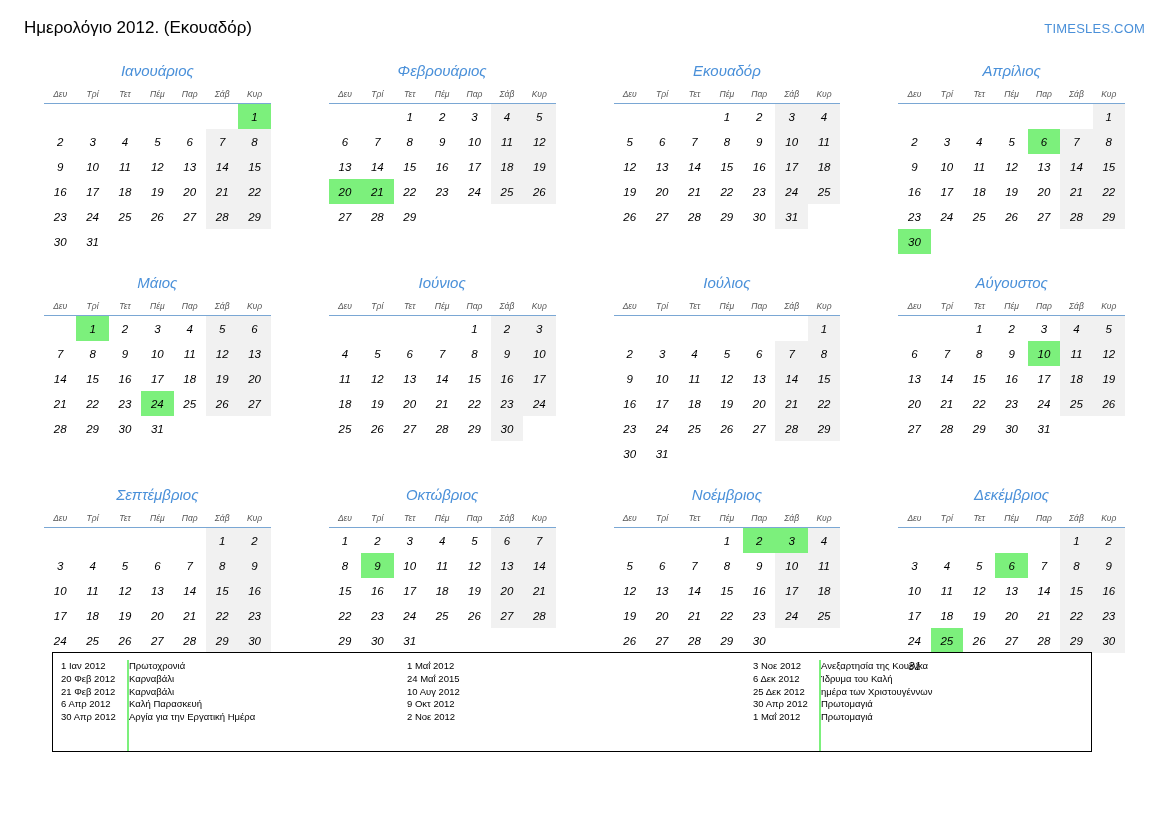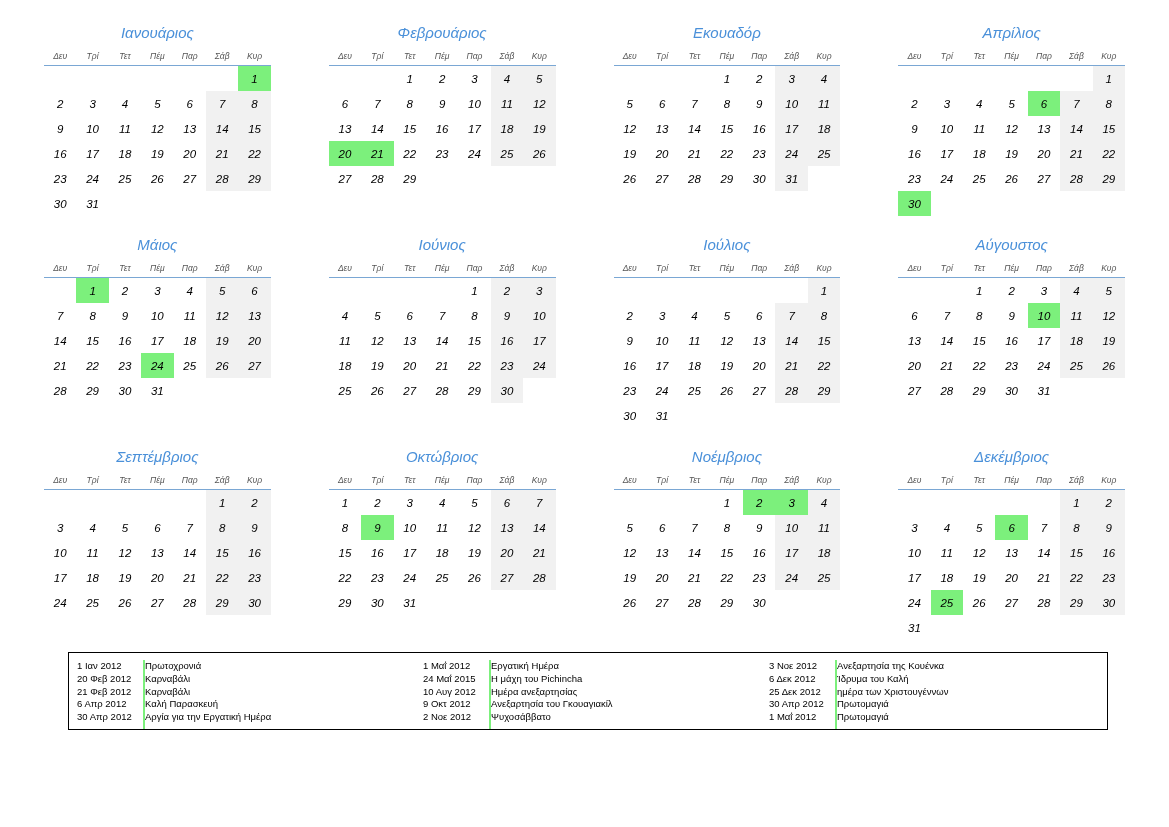--- a/index.html
+++ b/index.html
@@ -53,40 +53,44 @@
     height:17px;
     font-size:11.5px;
     color:#000;
   }
   td.we{background:#f1f1f1;}
   td.hl{background:#7cf07c;}
   td.empty{background:transparent;}
 
   .legend{
     position:absolute;
-    left:68px;top:652px;width:1040px;height:78px;
+    left:52px;top:652px;width:1040px;height:100px;
     border:1px solid #000;
     box-sizing:border-box;
     display:flex;
   }
   .lgcol{
     flex:1;
     display:flex;
     padding:7px 0 0 0;
     box-sizing:border-box;
   }
   .lgdates{width:74px;padding-left:8px;box-sizing:border-box;}
   .lgnames{flex:1;padding-left:0;box-sizing:border-box;border-left:2px solid #7cf07c;}
   .lgrow{font-size:9.5px;line-height:12.8px;white-space:nowrap;color:#000;}
 </style>
 </head>
 <body>
 
 <div class="page">
 
+  <div class="hdr">
+    <div class="hdr-title">Ημερολόγιο 2012. (Εκουαδόρ)</div>
+    <div class="hdr-site">TIMESLES.COM</div>
+  </div>
 
   <div class="grid" id="months-grid">
       <div class="month">
         <div class="mname">Ιανουάριος</div>
         <table class="cal">
           <thead>
             <tr>
               <th>Δευ</th>
               <th>Τρί</th>
               <th>Τετ</th>
@@ -894,27 +898,20 @@
         </div>
       </div>
       <div class="lgcol">
         <div class="lgdates">
           <div class="lgrow">1 Μαΐ 2012</div>
           <div class="lgrow">24 Μαΐ 2015</div>
           <div class="lgrow">10 Αυγ 2012</div>
           <div class="lgrow">9 Οκτ 2012</div>
           <div class="lgrow">2 Νοε 2012</div>
         </div>
-        <div class="lgnames">
-          <div class="lgrow">Εργατική Ημέρα</div>
-          <div class="lgrow">Η μάχη του Pichincha</div>
-          <div class="lgrow">Ημέρα ανεξαρτησίας</div>
-          <div class="lgrow">Ανεξαρτησία του Γκουαγιακίλ</div>
-          <div class="lgrow">Ψυχοσάββατο</div>
-        </div>
       </div>
       <div class="lgcol">
         <div class="lgdates">
           <div class="lgrow">3 Νοε 2012</div>
           <div class="lgrow">6 Δεκ 2012</div>
           <div class="lgrow">25 Δεκ 2012</div>
           <div class="lgrow">30 Απρ 2012</div>
           <div class="lgrow">1 Μαΐ 2012</div>
         </div>
         <div class="lgnames">

